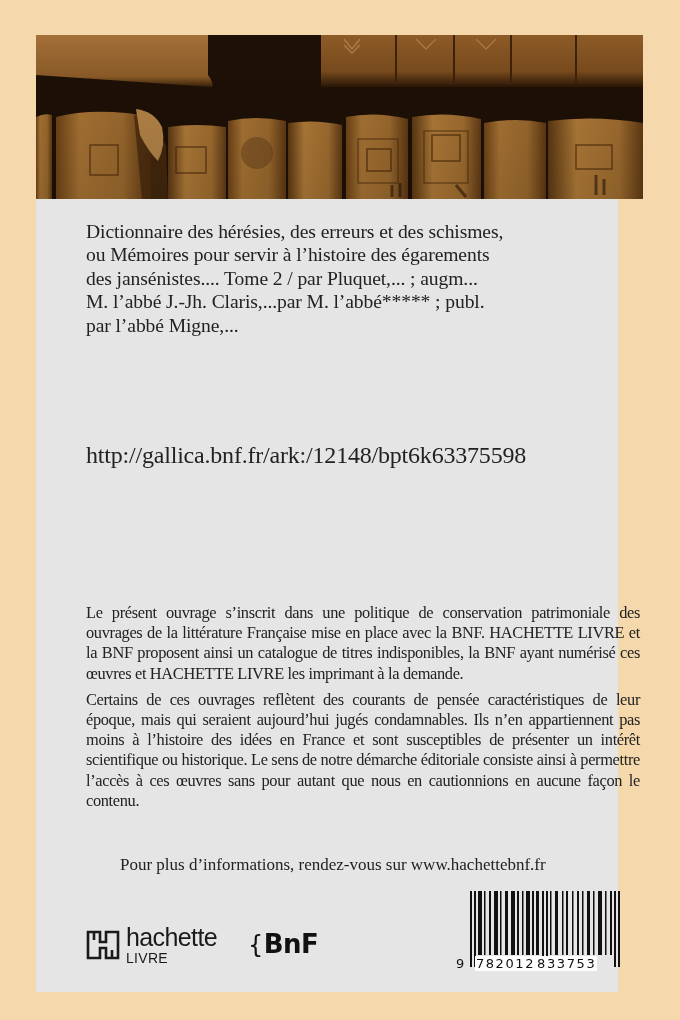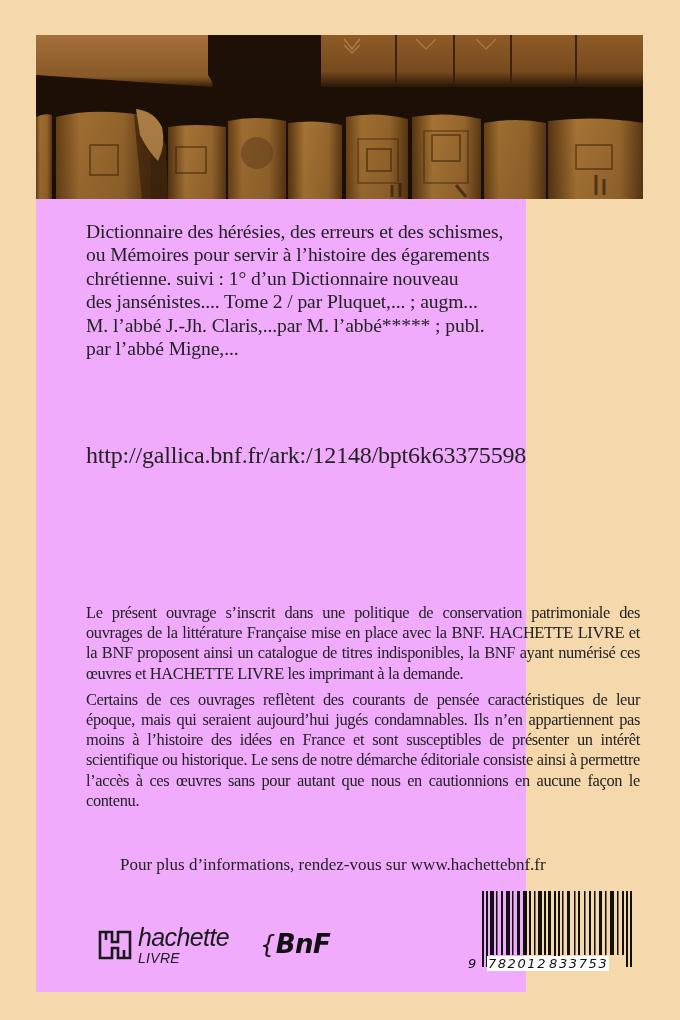--- a/index.html
+++ b/index.html
@@ -12,23 +12,23 @@
       background: #f6d8ad;
       position: relative;
       overflow: hidden;
       font-family: "Liberation Serif", "DejaVu Serif", serif;
       color: #1b1b1b;
     }
     .panel {
       position: absolute;
       left: 36px;
       top: 35px;
-      width: 490px;
+      width: 582px;
       height: 957px;
-      background: #f0abfc;
+      background: #e5e5e5;
     }
     
     .photo {
       position: absolute;
       left: 0;
       top: 0;
       width: 607px;
       height: 164px;
       overflow: hidden;
       background: #8a5a26;
@@ -81,25 +81,24 @@
       font-size: 17px;
       line-height: 20px;
       color: #222;
       white-space: nowrap;
       margin-left: 34px;
     }
 
     
     .logos {
       position: absolute;
-      left: 12px;
+      left: 0;
       top: 850px;
       width: 607px;
       height: 100px;
-      font-style: italic;
     }
     .hachette {
       position: absolute;
       left: 50px;
       top: 40px;
       height: 40px;
       display: flex;
       align-items: center;
     }
     .hachette-mark { width: 34px; height: 34px; margin-right: 6px; }
@@ -264,21 +263,20 @@
       <rect x="396" y="100" width="28" height="26" fill="none" stroke="#4a2a0c" stroke-width="1.6" opacity="0.7"></rect>
       <rect x="540" y="110" width="36" height="24" fill="none" stroke="#4a2a0c" stroke-width="1.5" opacity="0.7"></rect>
       <path d="M356 150 v12 M364 148 v14 M420 150 l10 12 M560 140 v20 M568 144 v16" stroke="#2a1606" stroke-width="3" opacity="0.6"></path>
       <rect x="0" y="0" width="607" height="164" fill="url(#shade)" opacity="0.35"></rect>
     </svg>
   </div>
 
   <div class="title-block">
     <span class="title-line">Dictionnaire des hérésies, des erreurs et des schismes,</span>
     <span class="title-line">ou Mémoires pour servir à l’histoire des égarements</span>
-    <span class="title-line">chrétienne. suivi : 1° d’un Dictionnaire nouveau</span>
     <span class="title-line">des jansénistes.... Tome 2 / par Pluquet,... ; augm...</span>
     <span class="title-line">M. l’abbé J.-Jh. Claris,...par M. l’abbé***** ; publ.</span>
     <span class="title-line">par l’abbé Migne,...</span>
   </div>
 
   <div class="ark-link">http://gallica.bnf.fr/ark:/12148/bpt6k63375598</div>
 
   <div class="disclaimer">
     <p class="tight">Le présent ouvrage s’inscrit dans une politique de conservation patrimoniale des ouvrages de la littérature Française mise en place avec la BNF. HACHETTE LIVRE et la BNF proposent ainsi un catalogue de titres indisponibles, la BNF ayant numérisé ces œuvres et HACHETTE LIVRE les imprimant à la demande.</p>
     <p class="tight">Certains de ces ouvrages reflètent des courants de pensée caractéristiques de leur époque, mais qui seraient aujourd’hui jugés condamnables. Ils n’en appartiennent pas moins à l’histoire des idées en France et sont susceptibles de présenter un intérêt scientifique ou historique. Le sens de notre démarche éditoriale consiste ainsi à permettre l’accès à ces œuvres sans pour autant que nous en cautionnions en aucune façon le contenu.</p>

